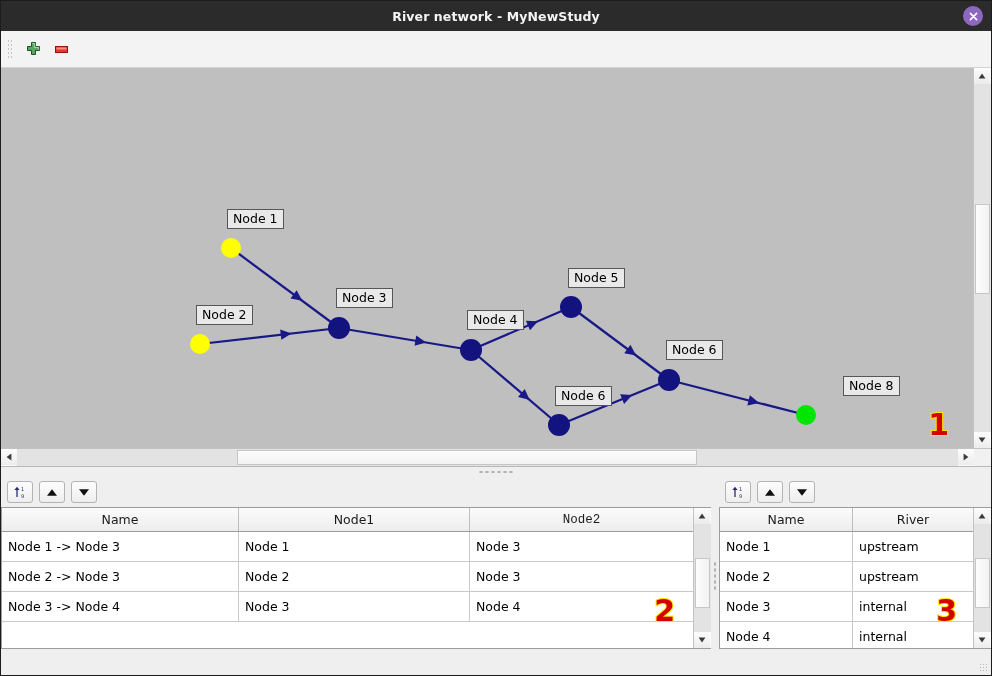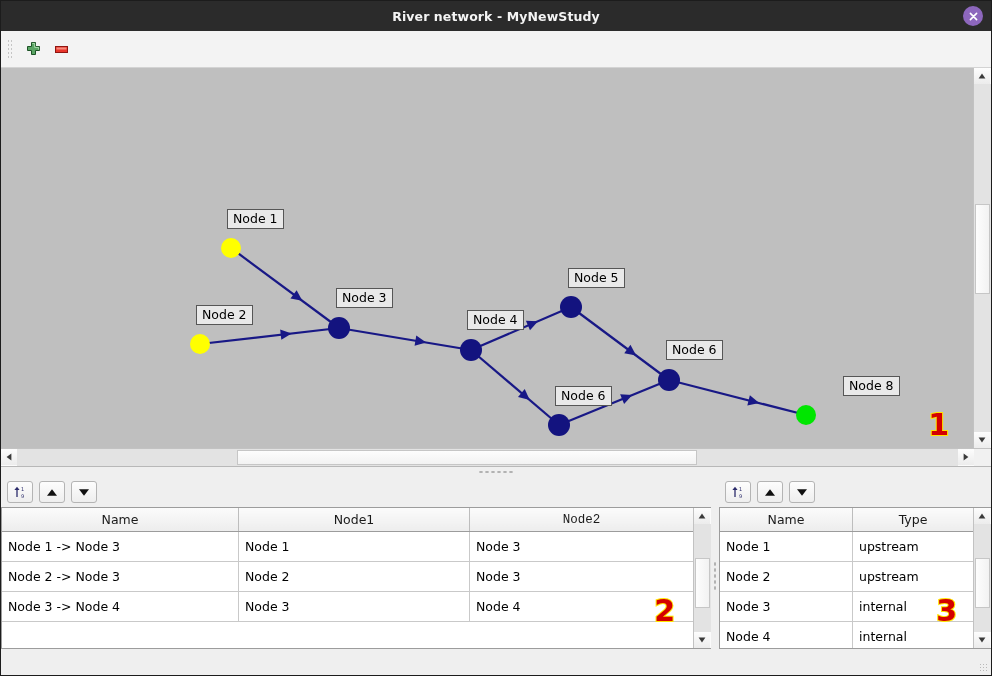--- a/index.html
+++ b/index.html
@@ -546,21 +546,21 @@
               <path d="M6 7.8 L1 1.2 L11 1.2 Z" fill="#111111"></path>
             </svg>
           </div>
         </div>
         <div class="table-wrap">
           <div class="table-scrollarea">
             <table class="grid" id="nodes-table">
               <thead>
                   <tr>
                     <th style="width: 132px;">Name</th>
-                    <th style="width: auto;">Type</th>
+                    <th style="width: auto;">River</th>
                   </tr>
                 </thead>
               <tbody>
                   <tr>
                     <td>Node 1</td>
                     <td>upstream</td>
                   </tr>
                   <tr>
                     <td>Node 2</td>
                     <td>upstream</td>

